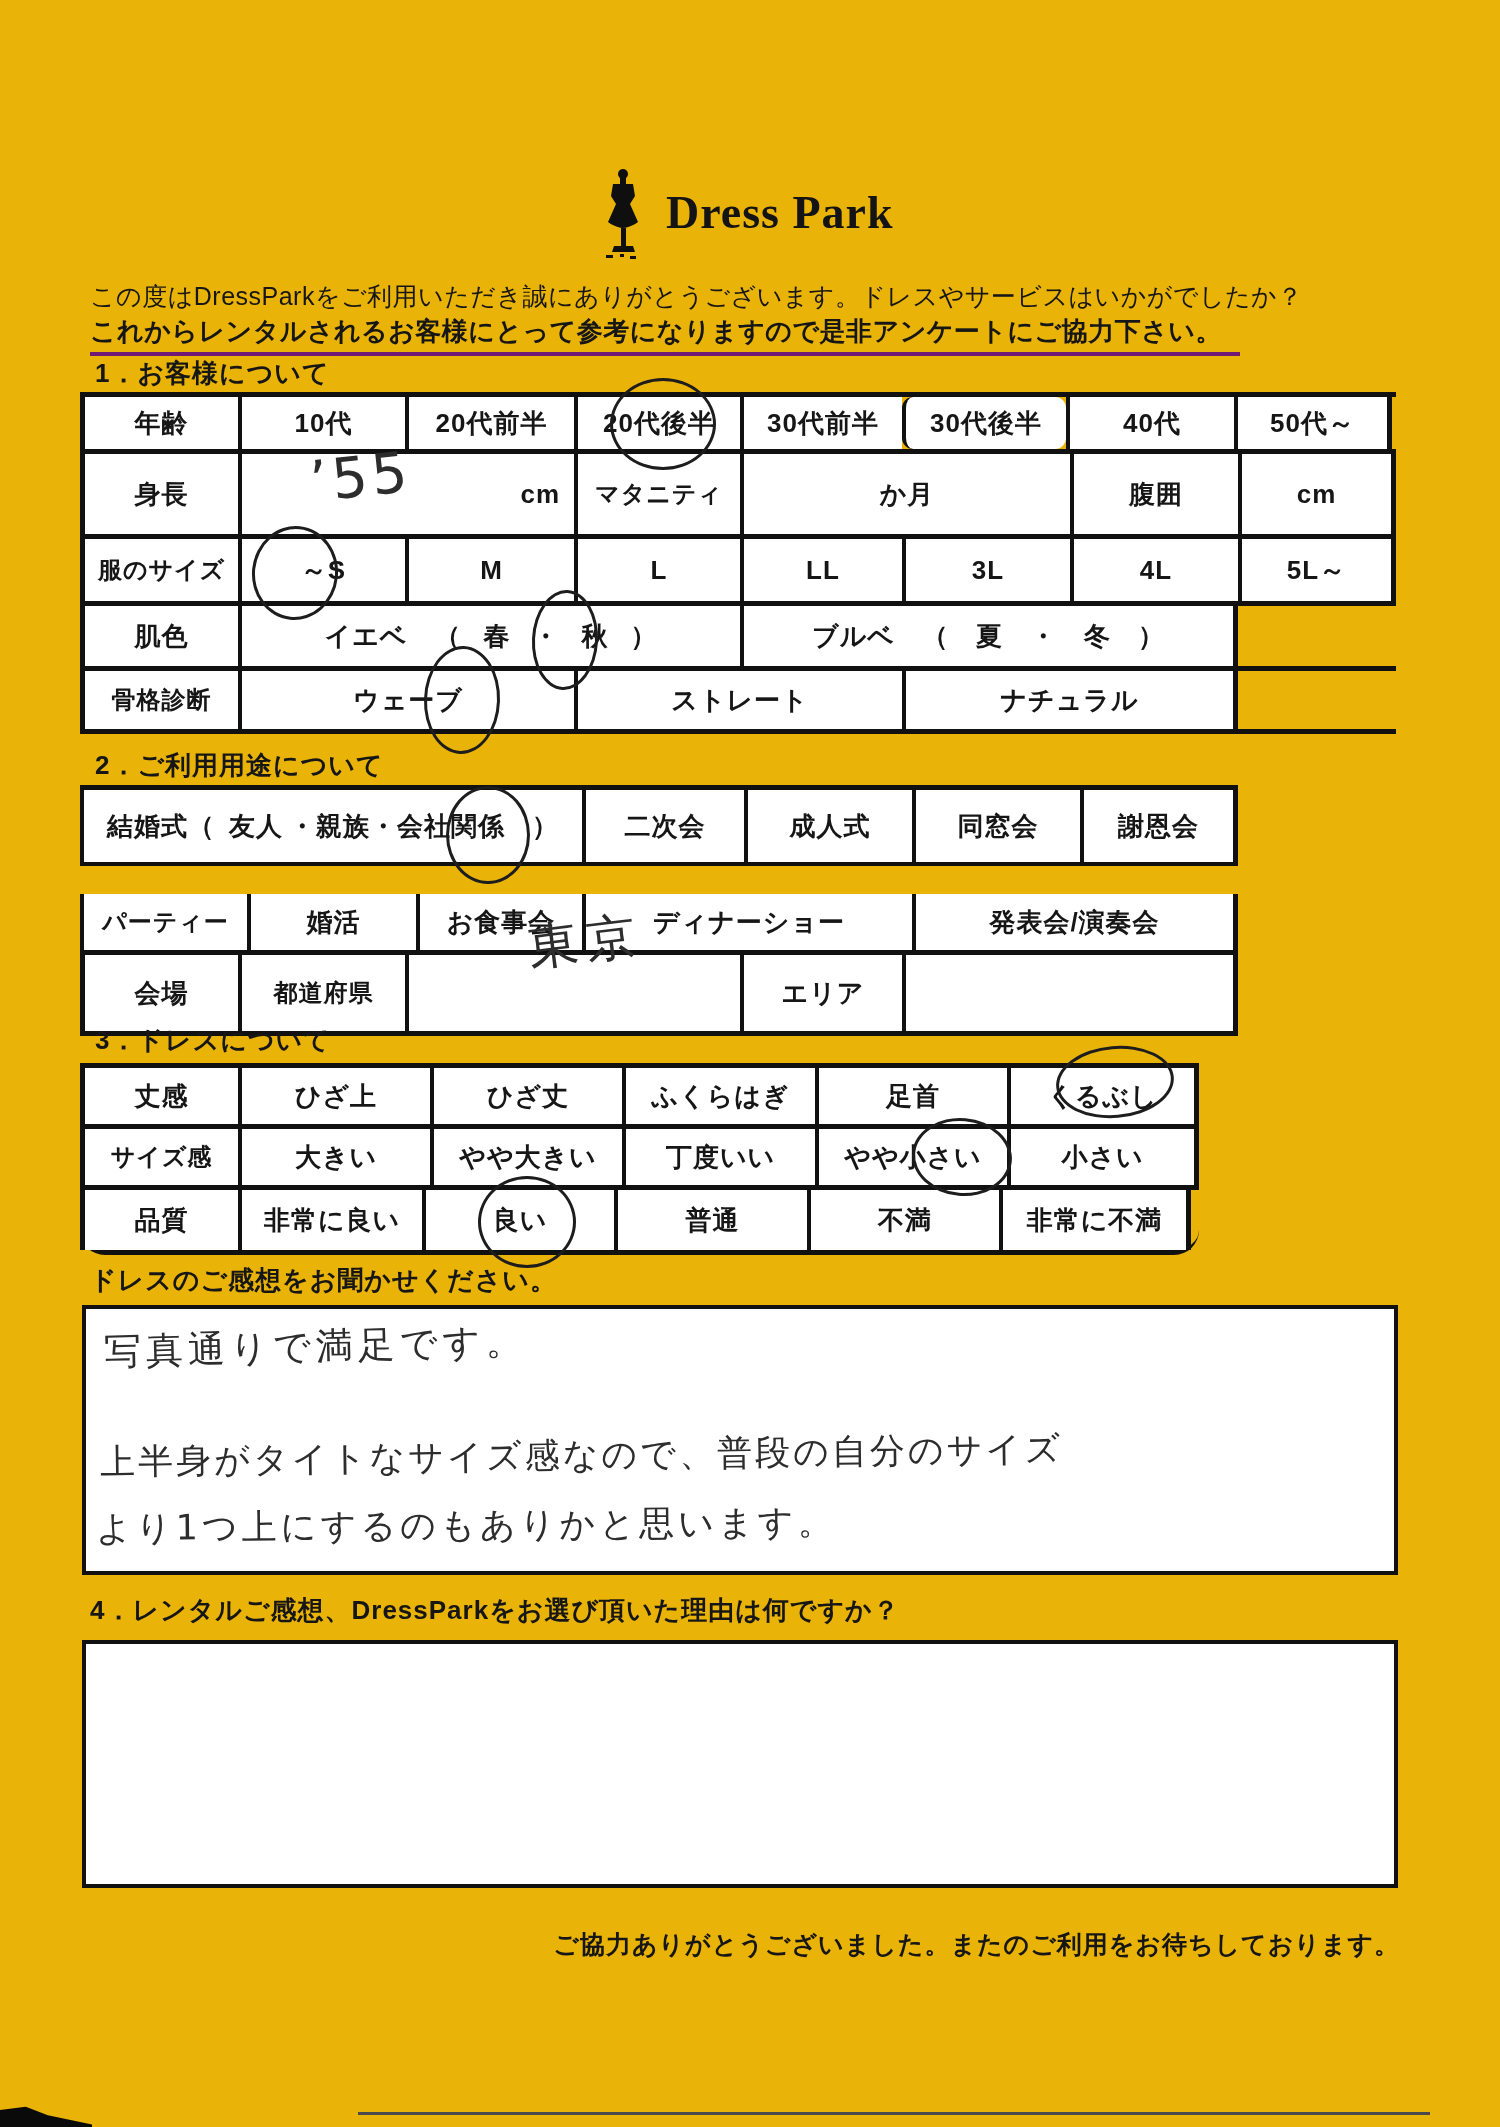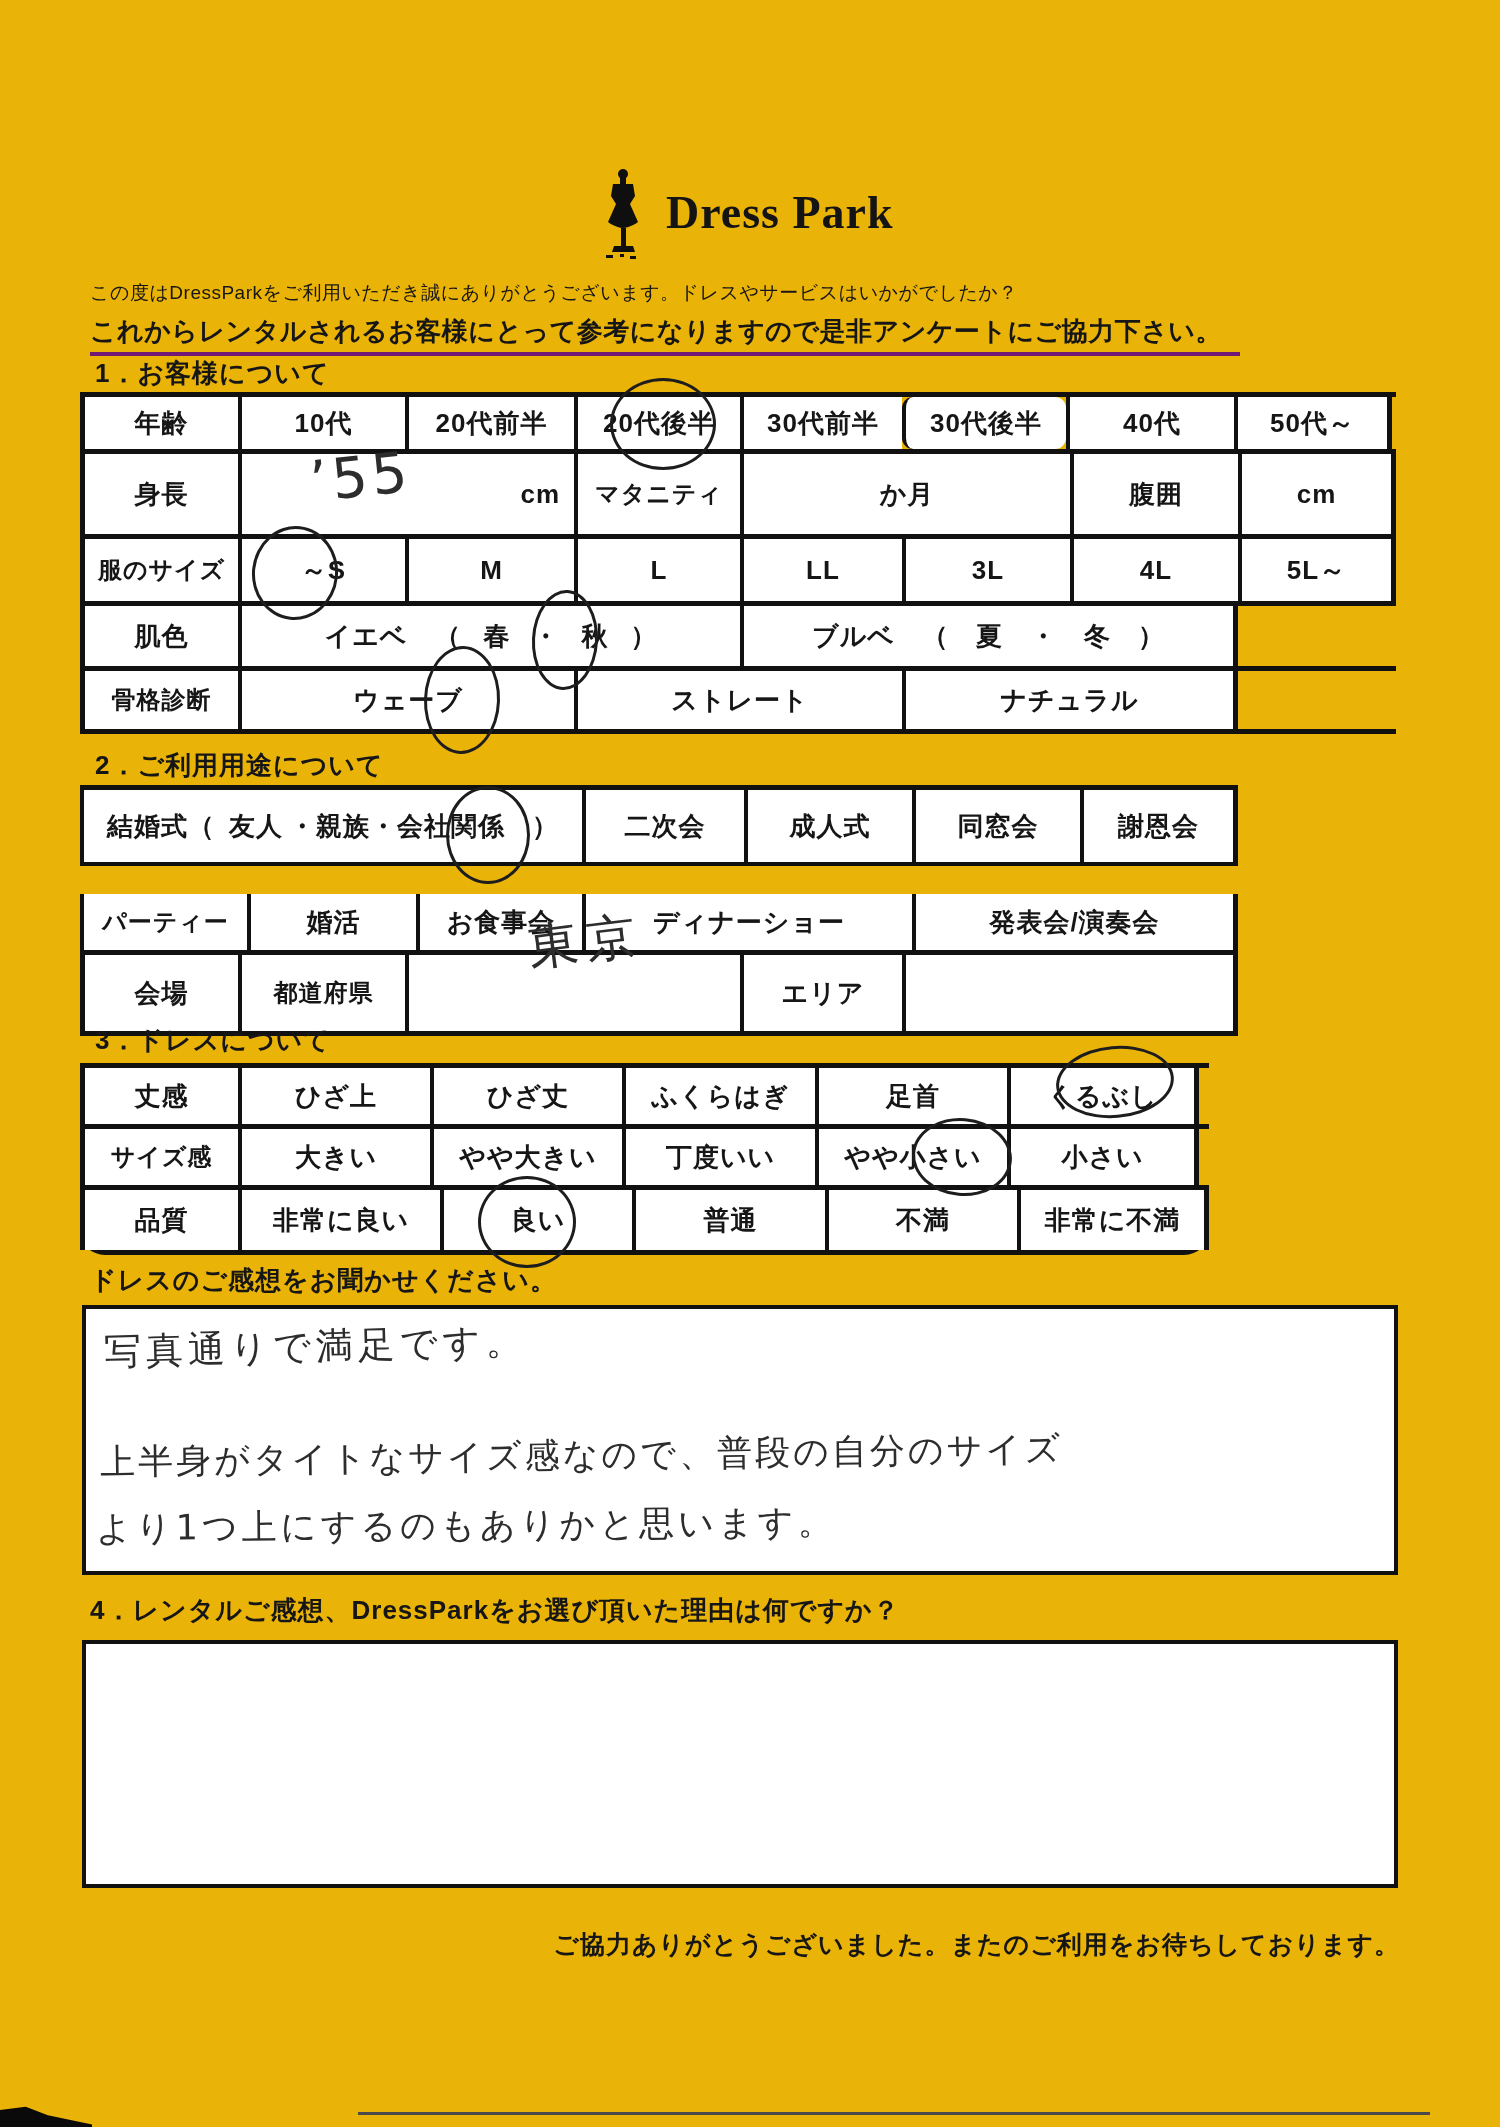--- a/index.html
+++ b/index.html
@@ -16,21 +16,21 @@
 
   
   .logo{position:absolute;left:600px;top:168px;display:flex;align-items:flex-start;}
   .logo-text{
     font-family:"Liberation Serif","DejaVu Serif",serif;
     font-weight:700;font-size:46px;letter-spacing:1px;
     color:#141414;margin-left:14px;margin-top:18px;
   }
 
   
-  .intro1{left:90px;top:280px;font-size:19px;font-weight:400;letter-spacing:0.5px;}
+  .intro1{left:90px;top:280px;font-size:25px;font-weight:400;letter-spacing:0.5px;}
   .intro2{
     left:90px;top:314px;font-size:26px;font-weight:700;letter-spacing:0.5px;
     border-bottom:4px solid #701a75;padding-bottom:3px;padding-right:18px;
   }
   .sec-title{font-size:26px;font-weight:700;letter-spacing:1px;}
 
   
   .tbl{position:absolute;border-top:5px solid #111;}
   .t-row{display:flex;border-bottom:5px solid #111;}
   .c{
@@ -213,21 +213,21 @@
     <div class="t-row" style="height:56px;">
       <div class="c first" style="width:158px;font-size:24px;">サイズ感</div>
       <div class="c" style="width:192px;">大きい</div>
       <div class="c" style="width:192px;">やや大きい</div>
       <div class="c" style="width:193px;">丁度いい</div>
       <div class="c" style="width:192px;">やや小さい</div>
       <div class="c last" style="width:192px;">小さい</div>
     </div>
     <div class="t-row" style="height:60px;border-radius:25px;">
       <div class="c first" style="width:158px;">品質</div>
-      <div class="c" style="width:202px;">非常に良い</div>
+      <div class="c" style="width:184px;">非常に良い</div>
       <div class="c" style="width:192px;">良い</div>
       <div class="c" style="width:193px;">普通</div>
       <div class="c" style="width:192px;">不満</div>
       <div class="c last" style="width:192px;">非常に不満</div>
     </div>
   </div>
 
   <div class="abs sec-title" style="left:90px;top:1263px;">ドレスのご感想をお聞かせください。</div>
   <div class="bigbox" style="left:82px;top:1305px;width:1316px;height:270px;"></div>
 

